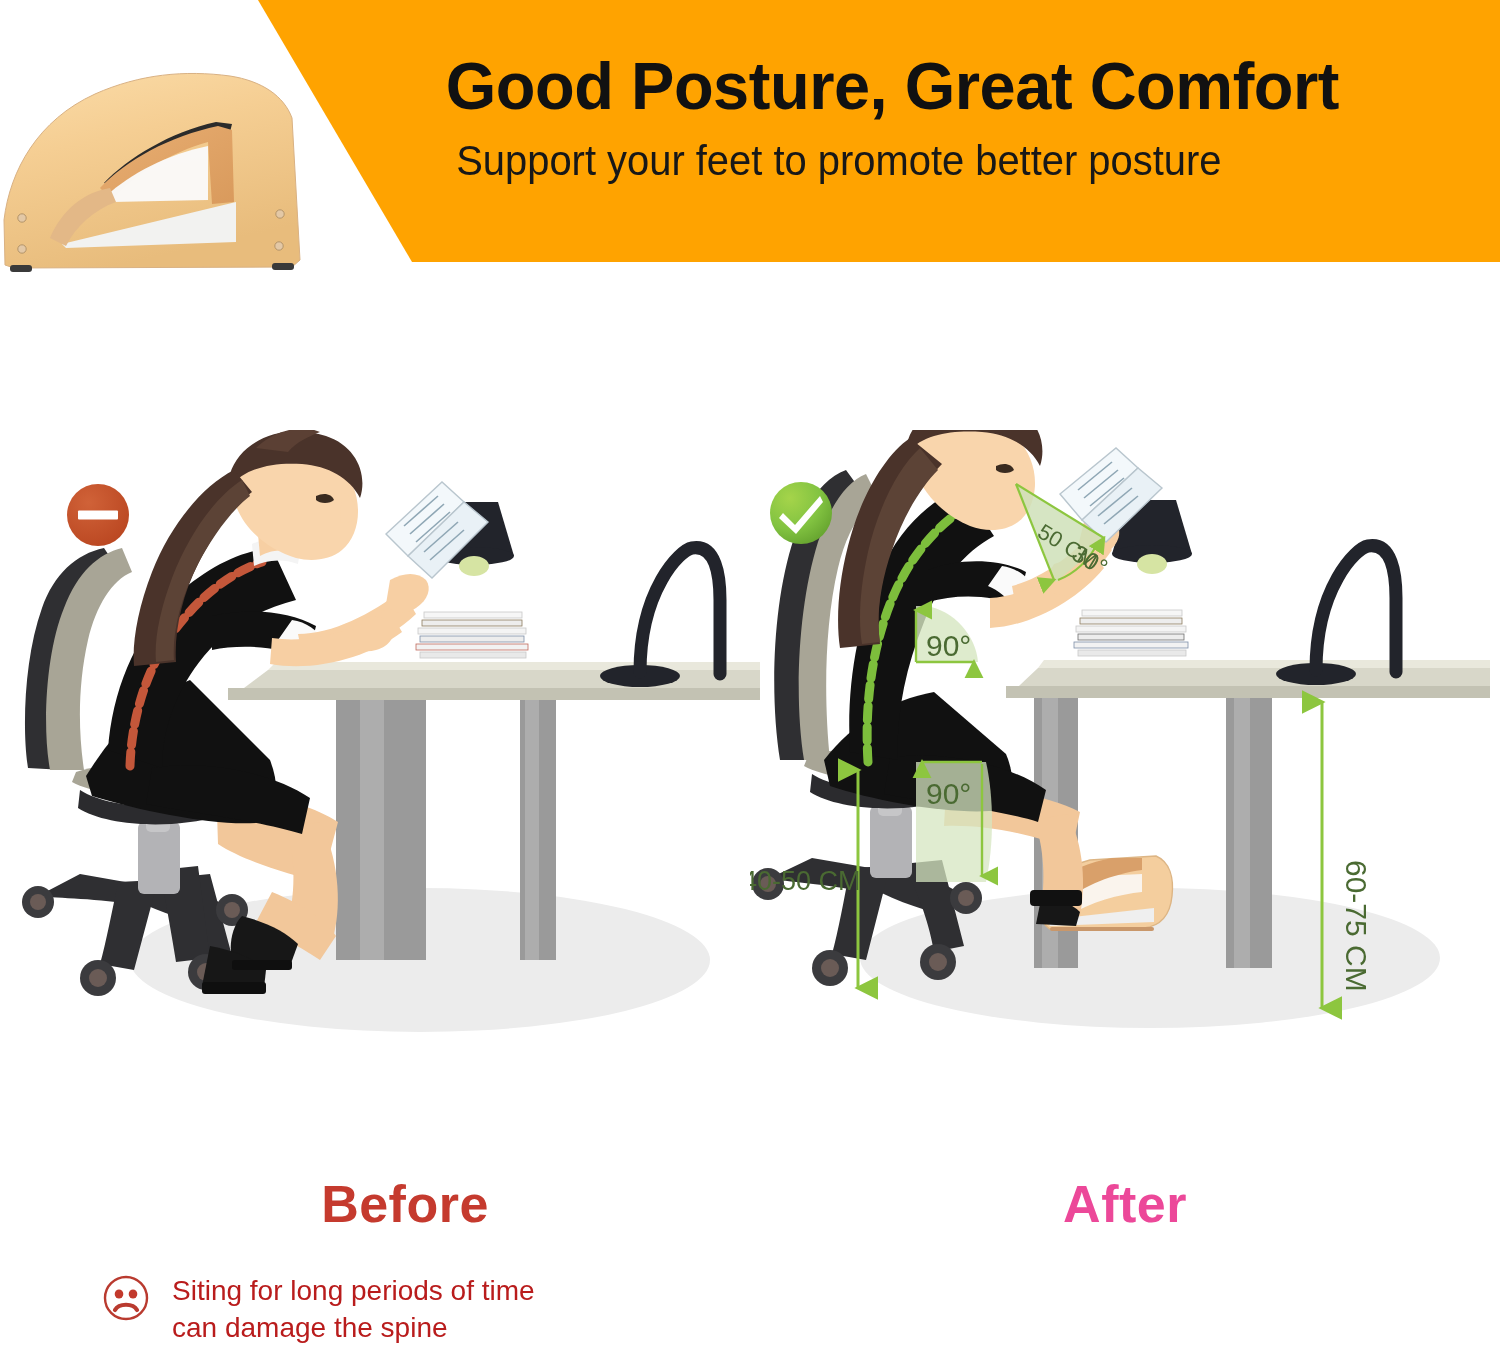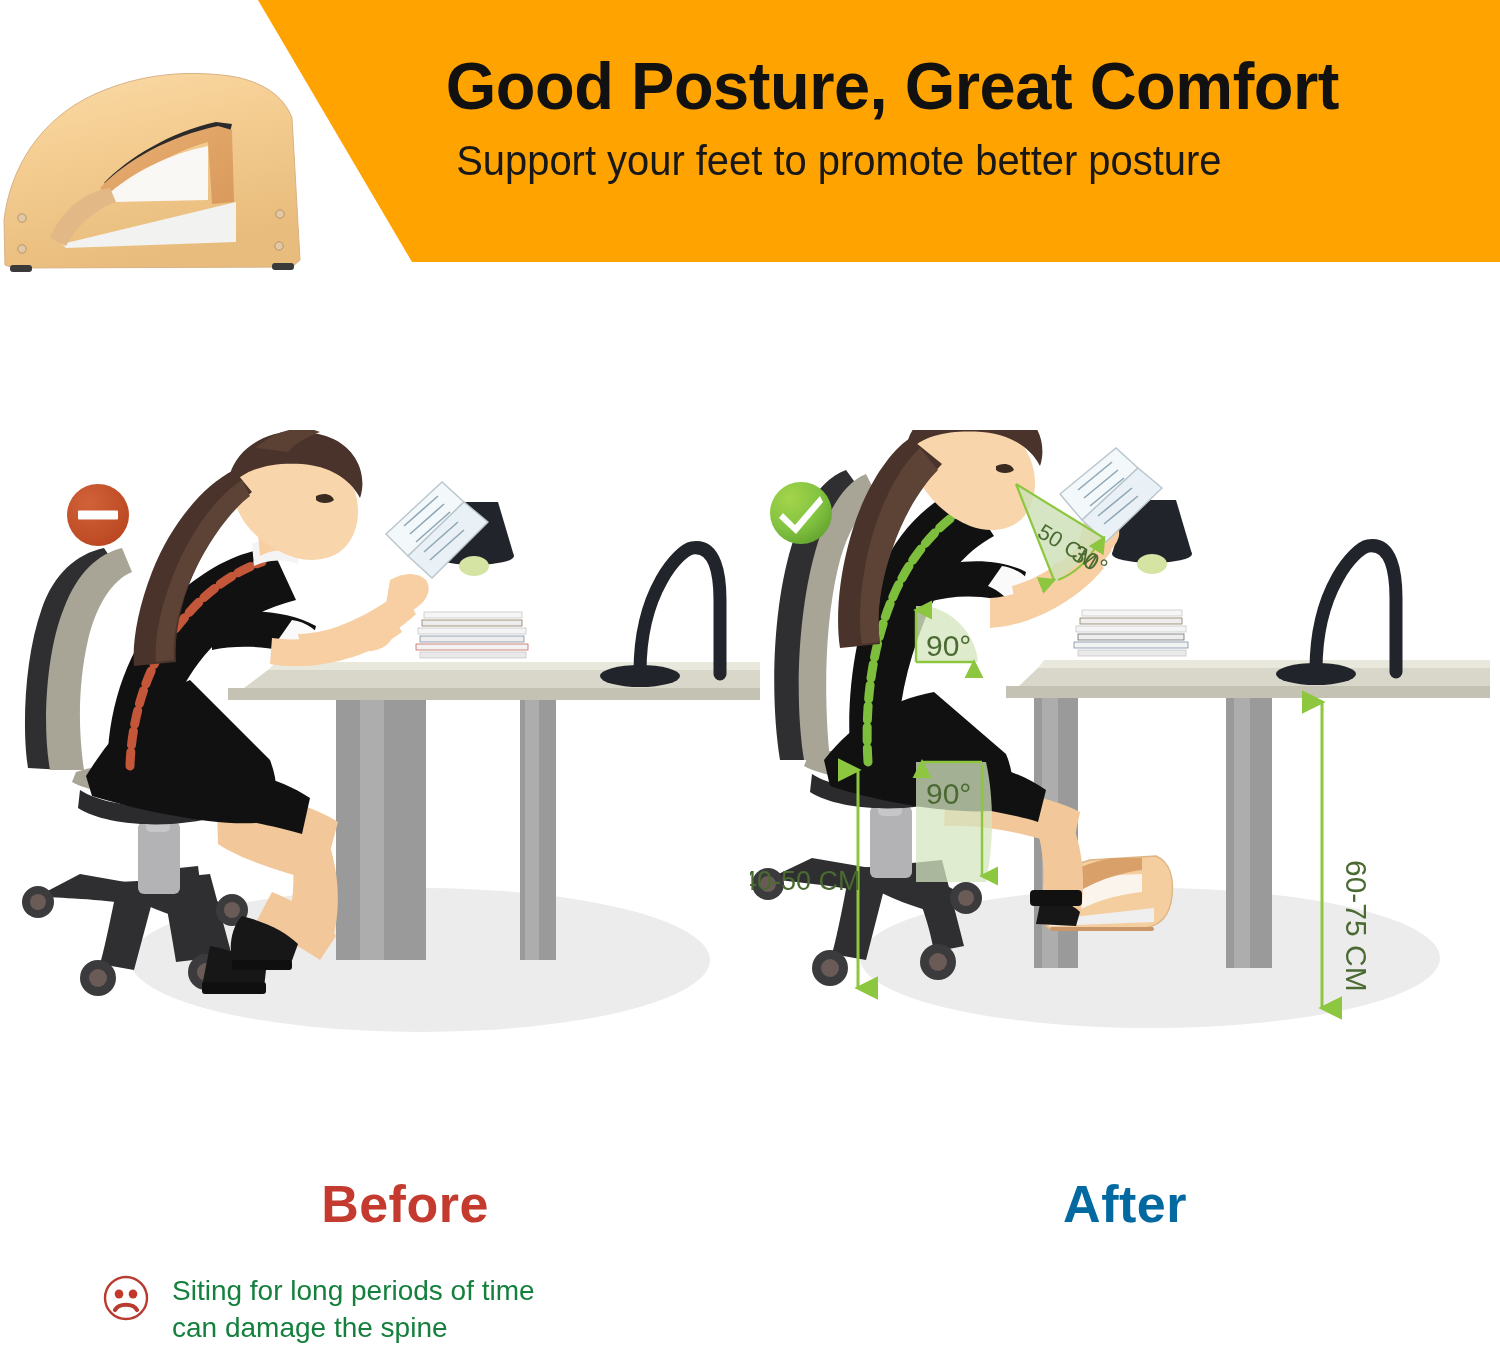--- a/index.html
+++ b/index.html
@@ -117,42 +117,42 @@
     left: 0;
     width: 750px;
     text-align: center;
     font-family: "Liberation Sans Narrow", "Liberation Sans", sans-serif;
     font-weight: bold;
     font-size: 52px;
     line-height: 1;
     letter-spacing: 0.5px;
   }
   #heading-before { color: #C53A2E; }
-  #heading-after  { color: #0369a1; }
+  #heading-after  { color: #ec4899; }
 
   .footer-note {
     position: absolute;
     top: 122px;
     display: flex;
     align-items: flex-start;
     gap: 22px;
   }
   #note-before { left: 72px; }
 
   .face-icon {
     flex: 0 0 auto;
     width: 48px;
     height: 48px;
     margin-top: 2px;
   }
   .note-text {
     font-family: "Liberation Sans", sans-serif;
     font-size: 28px;
     line-height: 1.33;
-    color: #15803d;
+    color: #b91c1c;
     white-space: pre-line;
   }
 </style>
 </head>
 <body>
 
 <div id="header-banner">
   <svg class="banner-shape" viewBox="0 0 1500 264" preserveAspectRatio="none">
     <polygon points="258,0 1500,0 1500,262 412,262" fill="#FFA300"></polygon>
   </svg>

